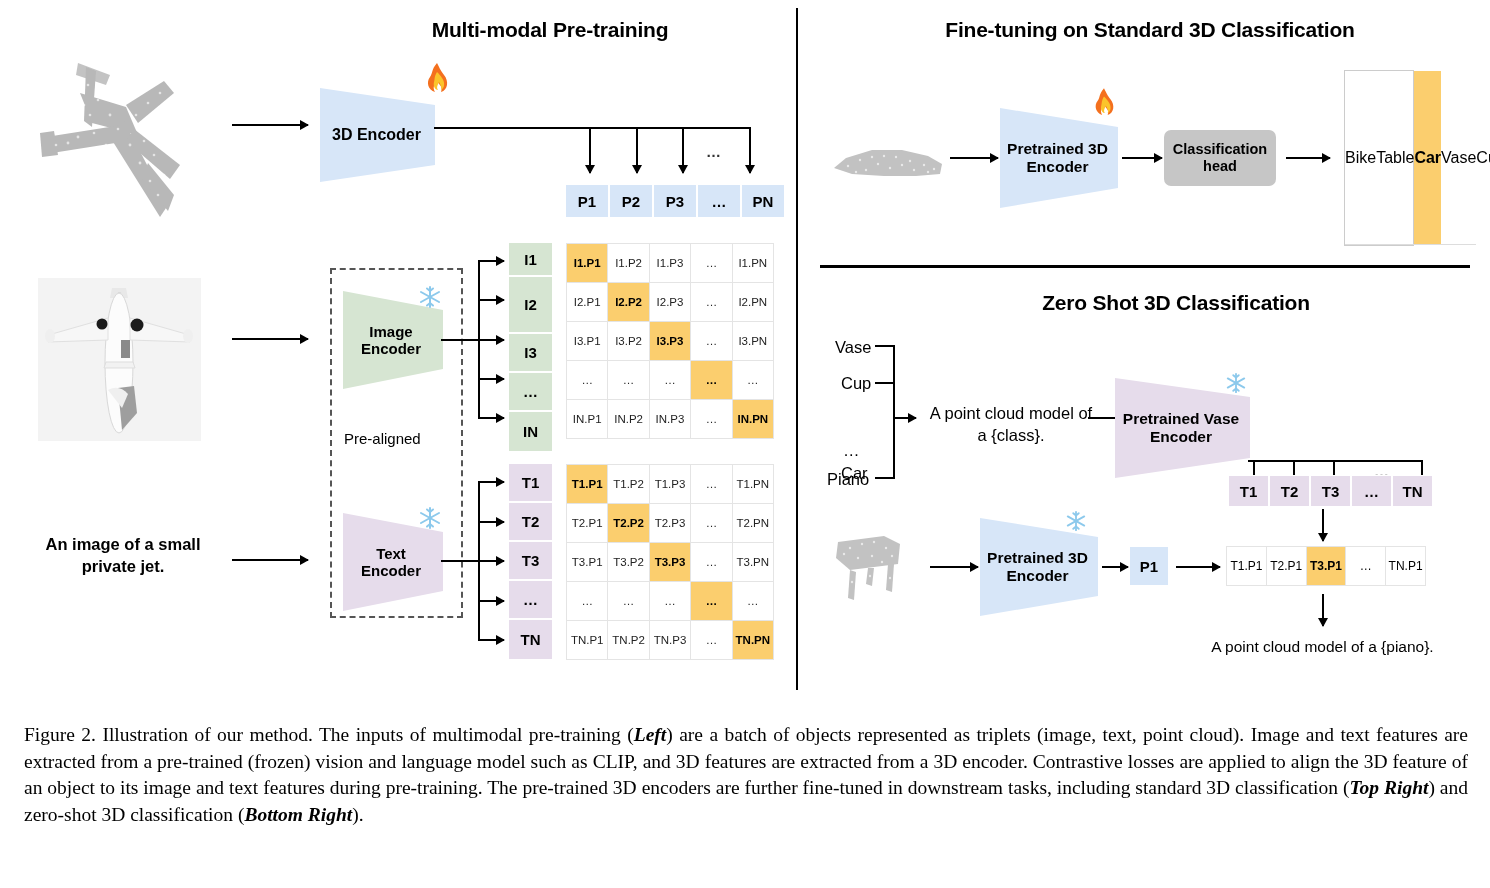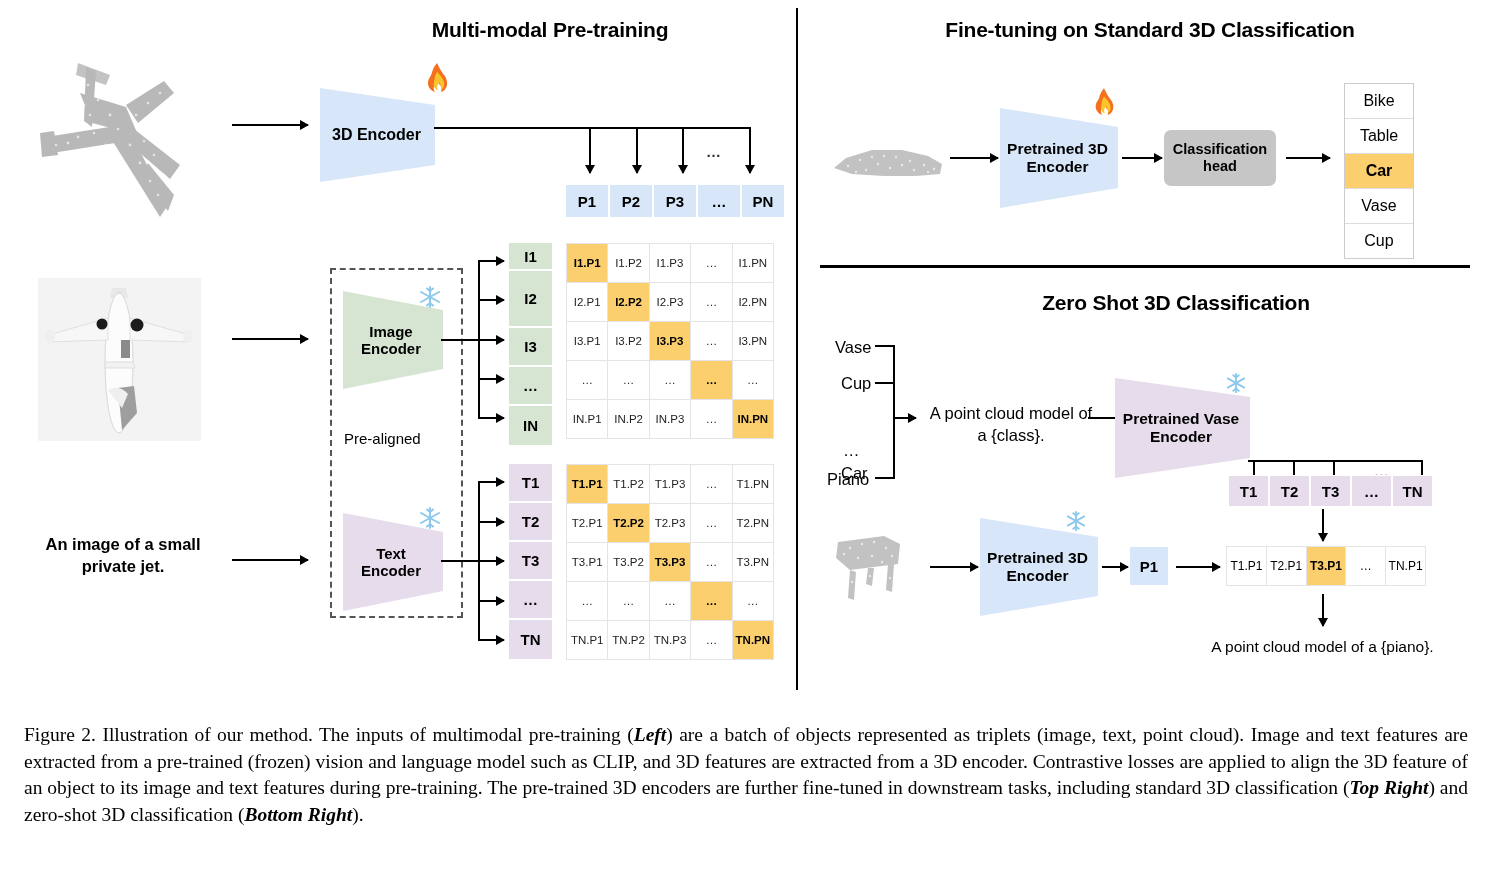--- a/index.html
+++ b/index.html
@@ -37,21 +37,21 @@
   .line-v{position:absolute;width:2px;background:#000;}
 
   .dashbox{position:absolute;border:2.5px dashed #555;box-sizing:border-box;}
   .small-txt{position:absolute;font-size:15px;}
   .cap{position:absolute;font-family:"Liberation Serif",serif;font-size:19.5px;line-height:1.36;text-align:justify;}
   .cap b{font-weight:bold;font-style:italic;}
 
   .flame{position:absolute;font-size:25px;line-height:1;}
   .snow{position:absolute;font-size:23px;line-height:1;color:#7FC3EA;}
 
-  .classlist{position:absolute;border:1px solid #ccc;box-sizing:border-box;background:#fff;display:flex;flex-direction:column;margin-top:13px;}
+  .classlist{position:absolute;border:1px solid #ccc;box-sizing:border-box;background:#fff;display:flex;flex-direction:row;}
   .classlist .ci{flex:1;display:flex;align-items:center;justify-content:center;font-size:16px;border-bottom:1px solid #ddd;}
   .classlist .ci:last-child{border-bottom:none;}
   .classlist .ci.sel{background:#FBCE6E;font-weight:bold;}
 
   .rrow{position:absolute;display:flex;border:1px solid #e4e4e4;box-sizing:border-box;background:#e4e4e4;gap:1px;}
   .rrow .rc{background:#fff;display:flex;align-items:center;justify-content:center;font-size:12px;}
   .rrow .rc.hl{background:#FBCE6E;font-weight:bold;}
 
   .pc{position:absolute;}
   .imgbox{position:absolute;background:#f2f2f2;}
@@ -224,21 +224,21 @@
 
 <div class="line-h" style="left:441px;top:560px;width:39px;"></div>
 <div class="line-v" style="left:478px;top:481px;height:159px;"></div>
 <div class="arrow-h" style="left:478px;top:481px;width:26px;"></div>
 <div class="arrow-h" style="left:478px;top:521px;width:26px;"></div>
 <div class="arrow-h" style="left:478px;top:560px;width:26px;"></div>
 <div class="arrow-h" style="left:478px;top:600px;width:26px;"></div>
 <div class="arrow-h" style="left:478px;top:639px;width:26px;"></div>
 
 <div class="lbl-col" style="left:509px;top:243px;width:43px;">
-  <div class="lc" style="height:28px;background:#D6E5D2;">I1</div>
+  <div class="lc" style="height:34px;background:#D6E5D2;">I1</div>
   <div class="lc" style="height:57px;background:#D6E5D2;">I2</div>
   <div class="lc" style="height:39px;background:#D6E5D2;">I3</div>
   <div class="lc" style="height:39px;background:#D6E5D2;">…</div>
   <div class="lc" style="height:39px;background:#D6E5D2;border-bottom:none;">IN</div>
 </div>
 
 <div class="lbl-col" style="left:509px;top:464px;width:43px;">
   <div class="lc" style="height:39px;background:#E6DCEB;">T1</div>
   <div class="lc" style="height:39px;background:#E6DCEB;">T2</div>
   <div class="lc" style="height:39px;background:#E6DCEB;">T3</div>

